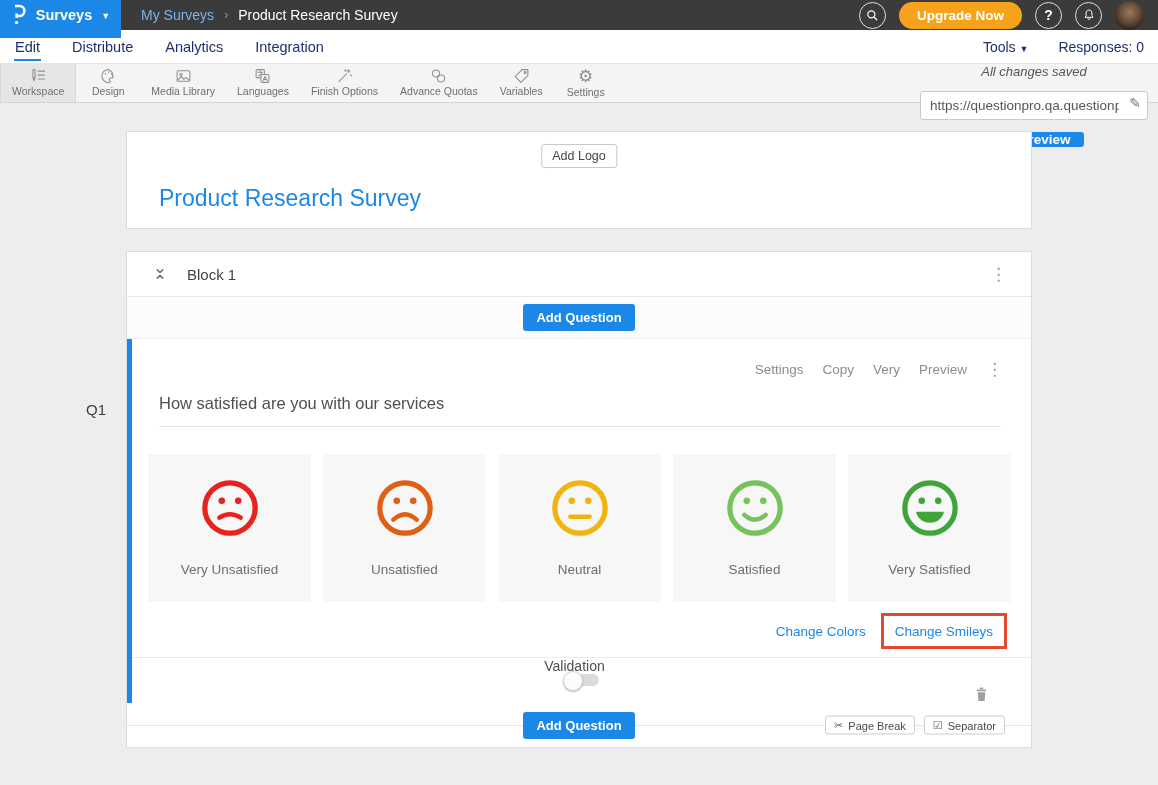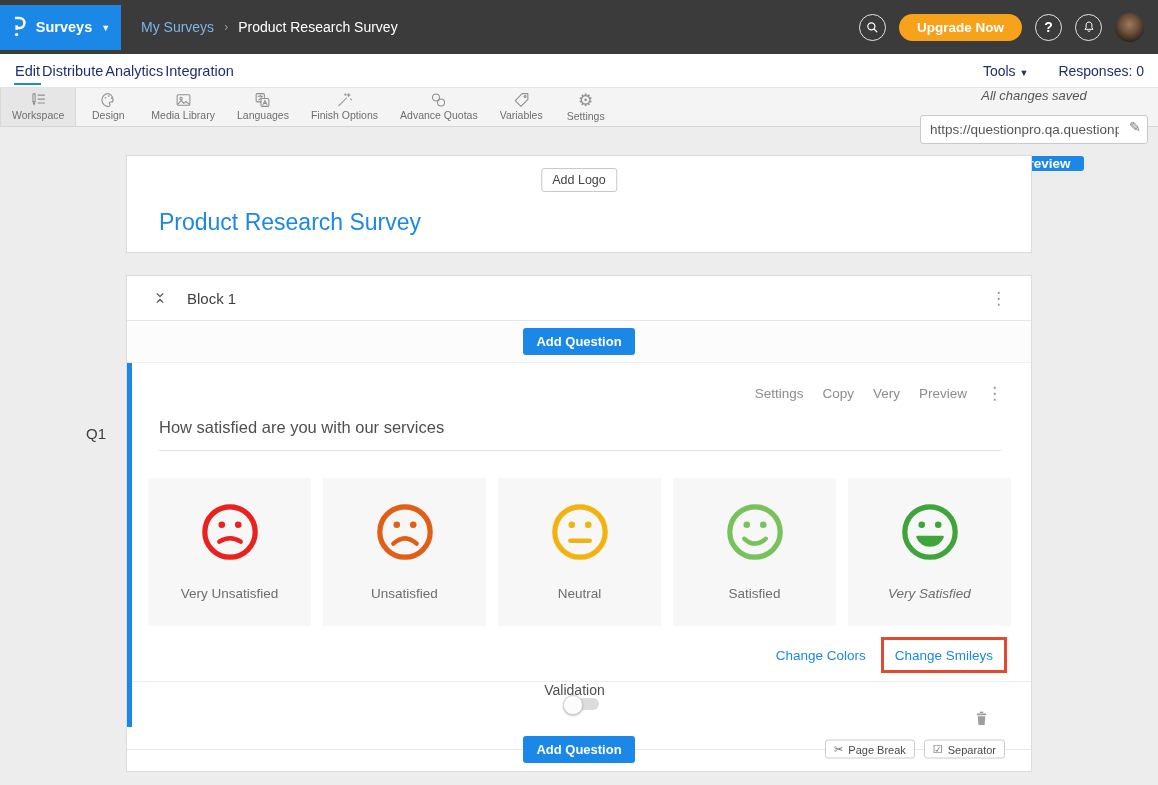--- a/index.html
+++ b/index.html
@@ -1,36 +1,36 @@
 <!DOCTYPE html>
 <html><head>
 <meta charset="utf-8">
 <style>
   * { margin:0; padding:0; box-sizing:border-box; }
   html,body { width:1158px; height:785px; overflow:hidden; }
   body { font-family:"Liberation Sans","DejaVu Sans",sans-serif; background:#EDEDED; color:#444; }
 
   
-  .topbar { height:54px; background:#3B3B3B; display:flex; align-items:center; }
+  .topbar { height:30px; background:#3B3B3B; display:flex; align-items:center; }
   .brand { width:121px; height:45px; background:#1B87E6; display:flex; align-items:center; justify-content:center; gap:9px; cursor:pointer; flex:none; }
   .brand-label { color:#fff; font-size:14.5px; font-weight:700; }
   .brand-caret { color:#fff; font-size:9px; margin-top:2px; }
   .crumbs { flex:1; display:flex; align-items:center; gap:10px; padding-left:20px; font-size:14px; }
   .crumb-parent { color:#7EB3E8; cursor:pointer; }
   .crumb-sep { color:#9a9a9a; font-size:12px; }
   .crumb-current { color:#fff; }
   .topbar-right { display:flex; align-items:center; gap:13px; padding-right:14px; }
   .circle-btn { width:27px; height:27px; border-radius:50%; border:1.6px solid rgba(255,255,255,.85); display:flex; align-items:center; justify-content:center; color:#fff; font-size:14px; font-weight:700; cursor:pointer; background:transparent; }
   .upgrade-btn { height:27px; padding:0 18px; border:none; border-radius:14px; background:#F7A21B; color:#fff; font-weight:700; font-size:13.5px; cursor:pointer; font-family:inherit; }
   .avatar { width:29px; height:29px; border-radius:50%; cursor:pointer;
     background: radial-gradient(circle at 50% 40%, #9c7a5e 0%, #6b4f3a 40%, #2a211c 78%); }
 
   
   .nav { height:33px; background:#fff; display:flex; align-items:center; padding:0 14px; }
-  .nav-tabs { display:flex; }
+  .nav-tabs { display:flex; gap:30px; }
   .nav-tab { color:#212E6F; font-size:14.5px; font-weight:500; cursor:pointer; padding:6px 1px 4px; border-bottom:2px solid transparent; }
   .nav-tab.active { border-bottom-color:#1B87E6; }
   .nav-right { margin-left:auto; display:flex; align-items:flex-end; gap:30px; color:#212E6F; font-size:14px; font-weight:500; }
   .nav-right .caret { font-size:9px; }
   .tools-btn, .responses-link { cursor:pointer; }
 
   
   .toolbar { height:40px; background:#F4F4F4; border-top:1px solid #E3E3E3; border-bottom:1px solid #D6D6D6; display:flex; align-items:stretch; }
   .tool-item { min-width:64px; padding:3px 11px 2px; display:flex; flex-direction:column; align-items:center; justify-content:space-between; cursor:pointer; }
   .tool-item.active { background:#E6E6E6; border-left:1px solid #D9D9D9; border-right:1px solid #D9D9D9; }
@@ -318,21 +318,21 @@
               <circle class="eye" cx="23.5" cy="24.5" r="3.4"></circle>
                 <circle class="eye" cx="40.5" cy="24.5" r="3.4"></circle>
               <path class="m m-frown" d="M21 42 Q32 35 43 42"></path>
                 <path class="m m-frown-deep" d="M20 44 Q32 33 44 44"></path>
               <path class="m m-neutral" d="M22 41 H42"></path>
                 <path class="m m-smile" d="M21 39 Q32 49 43 39"></path>
               <path class="m m-grin" d="M19 37 C23 49 41 49 45 37 Z"></path>
             </svg>
             <div class="opt-label">Satisfied</div>
           </div>
-          <div class="opt" data-mouth="grin" style="color: rgb(63, 165, 58); font-style: italic;">
+          <div class="opt" data-mouth="grin" style="color: rgb(63, 165, 58);">
             <svg viewBox="0 0 64 64">
               <circle class="face" cx="32" cy="32" r="26"></circle>
               <circle class="eye" cx="23.5" cy="24.5" r="3.4"></circle>
                 <circle class="eye" cx="40.5" cy="24.5" r="3.4"></circle>
               <path class="m m-frown" d="M21 42 Q32 35 43 42"></path>
                 <path class="m m-frown-deep" d="M20 44 Q32 33 44 44"></path>
               <path class="m m-neutral" d="M22 41 H42"></path>
                 <path class="m m-smile" d="M21 39 Q32 49 43 39"></path>
               <path class="m m-grin" d="M19 37 C23 49 41 49 45 37 Z"></path>
             </svg>

